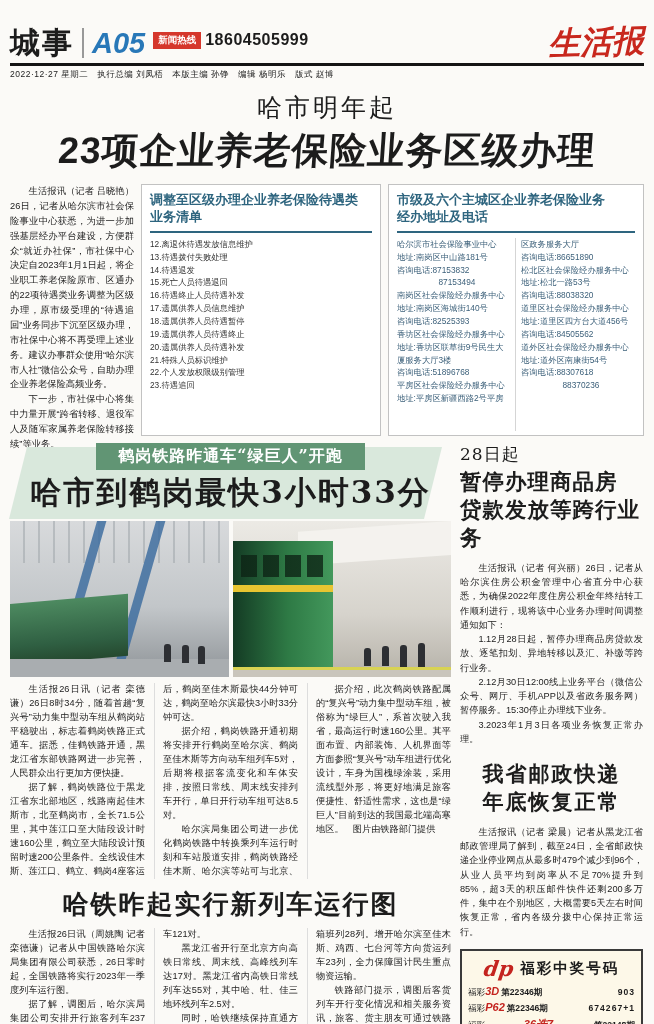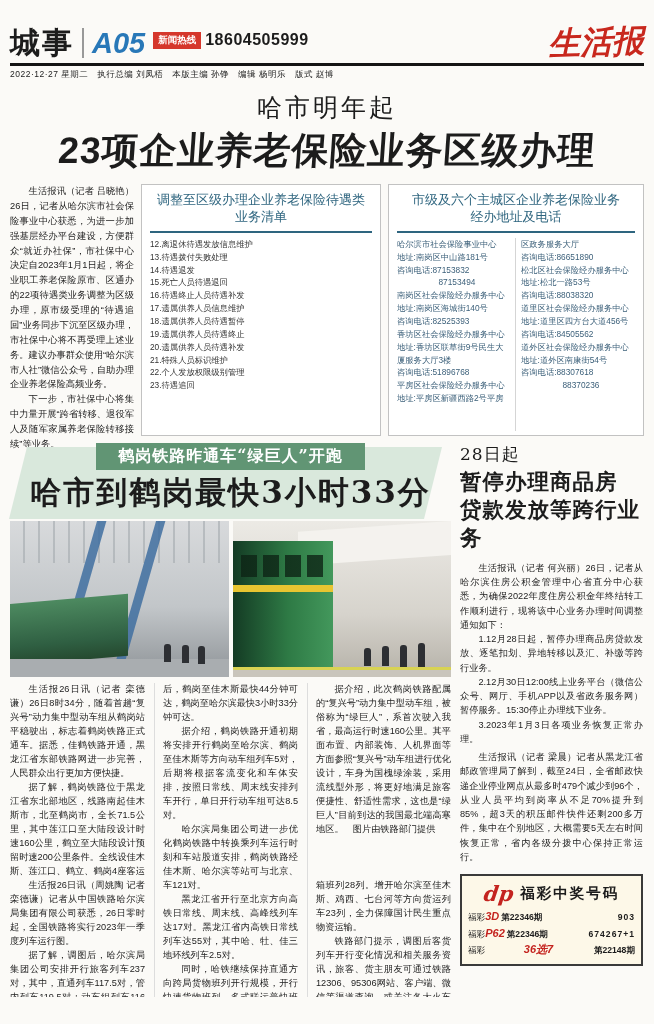--- a/index.html
+++ b/index.html
@@ -28,21 +28,21 @@
   
   .lead-kicker { text-align:center; font-size:25px; margin-top:4px; letter-spacing:3px; }
   .lead-headline { text-align:center; font-size:37px; font-weight:900; letter-spacing:1px;
                    transform:skewX(-4deg); margin:2px 0 8px; white-space:nowrap; }
   .lead-row { display:flex; gap:7px; height:252px; }
   .lead-body { width:124px; font-size:9.3px; line-height:1.6; text-align:justify; }
   .lead-body p { text-indent:2em; }
   .ibox { border:1px solid #c2c2c2; background:#fff; padding:7px 8px 4px; height:100%; overflow:hidden; }
   .ibox1 { width:240px; }
   .ibox2 { flex:1; }
-  .ibox-title { color:#2e657f; font-weight:normal; font-size:13px; text-align:center; line-height:1.3; }
+  .ibox-title { color:#2e657f; font-weight:bold; font-size:13px; text-align:left; line-height:1.3; }
   .ibox-rule { border-top:2px solid #2e657f; margin:5px 0 5px; }
   .ibox-cols { display:flex; height:calc(100% - 46px); }
   .ibox-col { flex:1; font-size:8.3px; line-height:1.55; color:#333; white-space:pre-line; padding-right:4px; }
   .ibox-col + .ibox-col { border-left:1px solid #d5d5d5; padding-left:5px; padding-right:0; }
   .ibox2 .ibox-col { color:#3c607a; }
 
   
   .main { display:flex; gap:9px; margin-top:7px; }
   .left-area { width:441px; }
   .rail { width:183px; }
@@ -230,20 +230,21 @@
         <div class="col3">
           <p class="noindent">后，鹤岗至佳木斯最快44分钟可达，鹤岗至哈尔滨最快3小时33分钟可达。</p>
           <p>据介绍，鹤岗铁路开通初期将安排开行鹤岗至哈尔滨、鹤岗至佳木斯等方向动车组列车5对，后期将根据客流变化和车体安排，按照日常线、周末线安排列车开行，单日开行动车组可达8.5对。</p>
           <p>哈尔滨局集团公司进一步优化鹤岗铁路中转换乘列车运行时刻和车站股道安排，鹤岗铁路经佳木斯、哈尔滨等站可与北京、大连、西宁、石家庄、牡丹江等方向运行的部分列车实现同站台换乘，中转换乘列车接续</p>
         </div>
         <div class="col3">
           <p>据介绍，此次鹤岗铁路配属的“复兴号”动力集中型动车组，被俗称为“绿巨人”，系首次驶入我省，最高运行时速160公里。其平面布置、内部装饰、人机界面等方面参照“复兴号”动车组进行优化设计，车身为国槐绿涂装，采用流线型外形，将更好地满足旅客便捷性、舒适性需求，这也是“绿巨人”目前到达的我国最北端高寒地区。　图片由铁路部门提供</p>
         </div>
       </div>
 
+      <div class="railmap-headline serif">哈铁昨起实行新列车运行图</div>
       <div class="cols3 railmap-cols">
         <div class="col3">
           <p>生活报26日讯（周姚陶 记者 栾德谦）记者从中国铁路哈尔滨局集团有限公司获悉，26日零时起，全国铁路将实行2023年一季度列车运行图。</p>
           <p>据了解，调图后，哈尔滨局集团公司安排开行旅客列车237对，其中，直通列车117.5对，管内列车119.5对；动车组列车116对，普速列</p>
         </div>
         <div class="col3">
           <p class="noindent">车121对。</p>
           <p>黑龙江省开行至北京方向高铁日常线、周末线、高峰线列车达17对。黑龙江省内高铁日常线列车达55对，其中哈、牡、佳三地环线列车2.5对。</p>
           <p>同时，哈铁继续保持直通方向跨局货物班列开行规模，开行快速货物班列、多式联运普快班列、中欧集装</p>
         </div>
@@ -258,20 +259,22 @@
       <div class="loan-kicker serif">28日起</div>
       <div class="loan-headline serif" style="white-space:pre-line">暂停办理商品房
 贷款发放等跨行业务</div>
       <div class="rail-body">
         <p>生活报讯（记者 何兴丽）26日，记者从哈尔滨住房公积金管理中心省直分中心获悉，为确保2022年度住房公积金年终结转工作顺利进行，现将该中心业务办理时间调整通知如下：</p>
         <p>1.12月28日起，暂停办理商品房贷款发放、逐笔扣划、异地转移以及汇、补缴等跨行业务。</p>
         <p>2.12月30日12:00线上业务平台（微信公众号、网厅、手机APP以及省政务服务网）暂停服务。15:30停止办理线下业务。</p>
         <p>3.2023年1月3日各项业务恢复正常办理。</p>
       </div>
 
+      <div class="postal-headline serif" style="white-space:pre-line">我省邮政快递
+年底恢复正常</div>
       <div class="rail-body" style="margin-top:4px">
         <p>生活报讯（记者 梁晨）记者从黑龙江省邮政管理局了解到，截至24日，全省邮政快递企业停业网点从最多时479个减少到96个，从业人员平均到岗率从不足70%提升到85%，超3天的积压邮件快件还剩200多万件，集中在个别地区，大概需要5天左右时间恢复正常，省内各级分拨中心保持正常运行。</p>
       </div>
 
       <div class="lotto">
         <div class="lotto-head">
           <span class="fucai-logo">dp</span>
           <span class="lotto-title">福彩中奖号码</span>
         </div>
 

